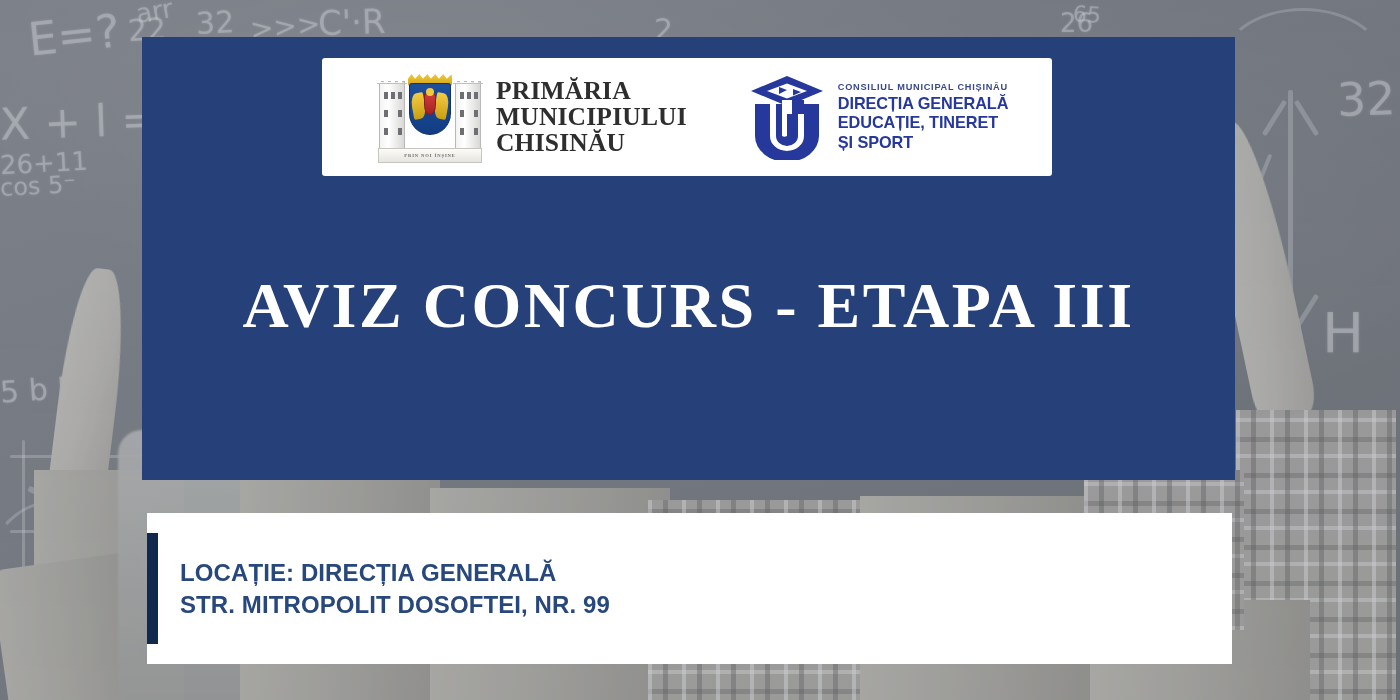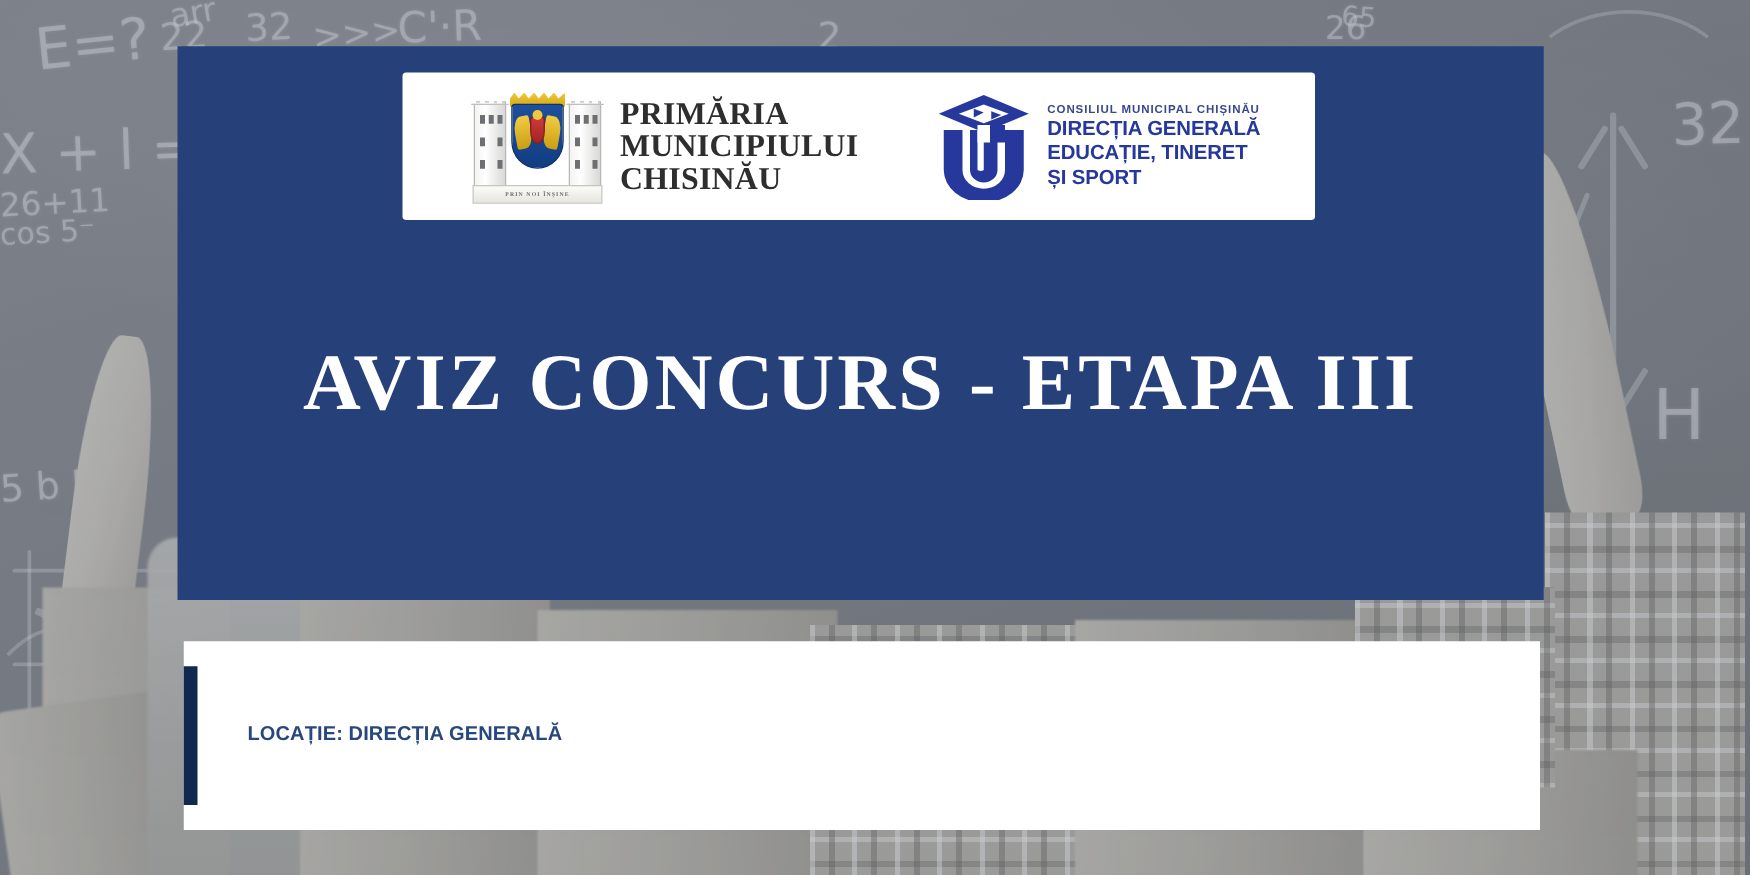--- a/index.html
+++ b/index.html
@@ -203,22 +203,22 @@
     letter-spacing:.4px;
     color:#28487d;
     font-family:"Liberation Sans", sans-serif;
   }
   #divider-bar {
     width:11px; height:111px;
     background:#12294f;
     flex:0 0 auto;
   }
   #location-block {
-    margin-left:40px;
-    font-size:16px;
+    margin-left:22px;
+    font-size:24px;
     font-weight:700;
     line-height:1.31;
     letter-spacing:.1px;
     color:#28487d;
     font-family:"Liberation Sans", sans-serif;
   }
 </style>
 </head>
 <body>
 
@@ -351,14 +351,15 @@
     </div>
   </div>
 
   <div id="headline">AVIZ CONCURS - ETAPA III</div>
 </div>
 
 <div id="info-band">
   <div id="divider-bar"></div>
   <div id="location-block">
     <div>LOCAȚIE: DIRECȚIA GENERALĂ</div>
+    <div>STR. MITROPOLIT DOSOFTEI, NR. 99</div>
   </div>
 </div>
 
 </body></html>

